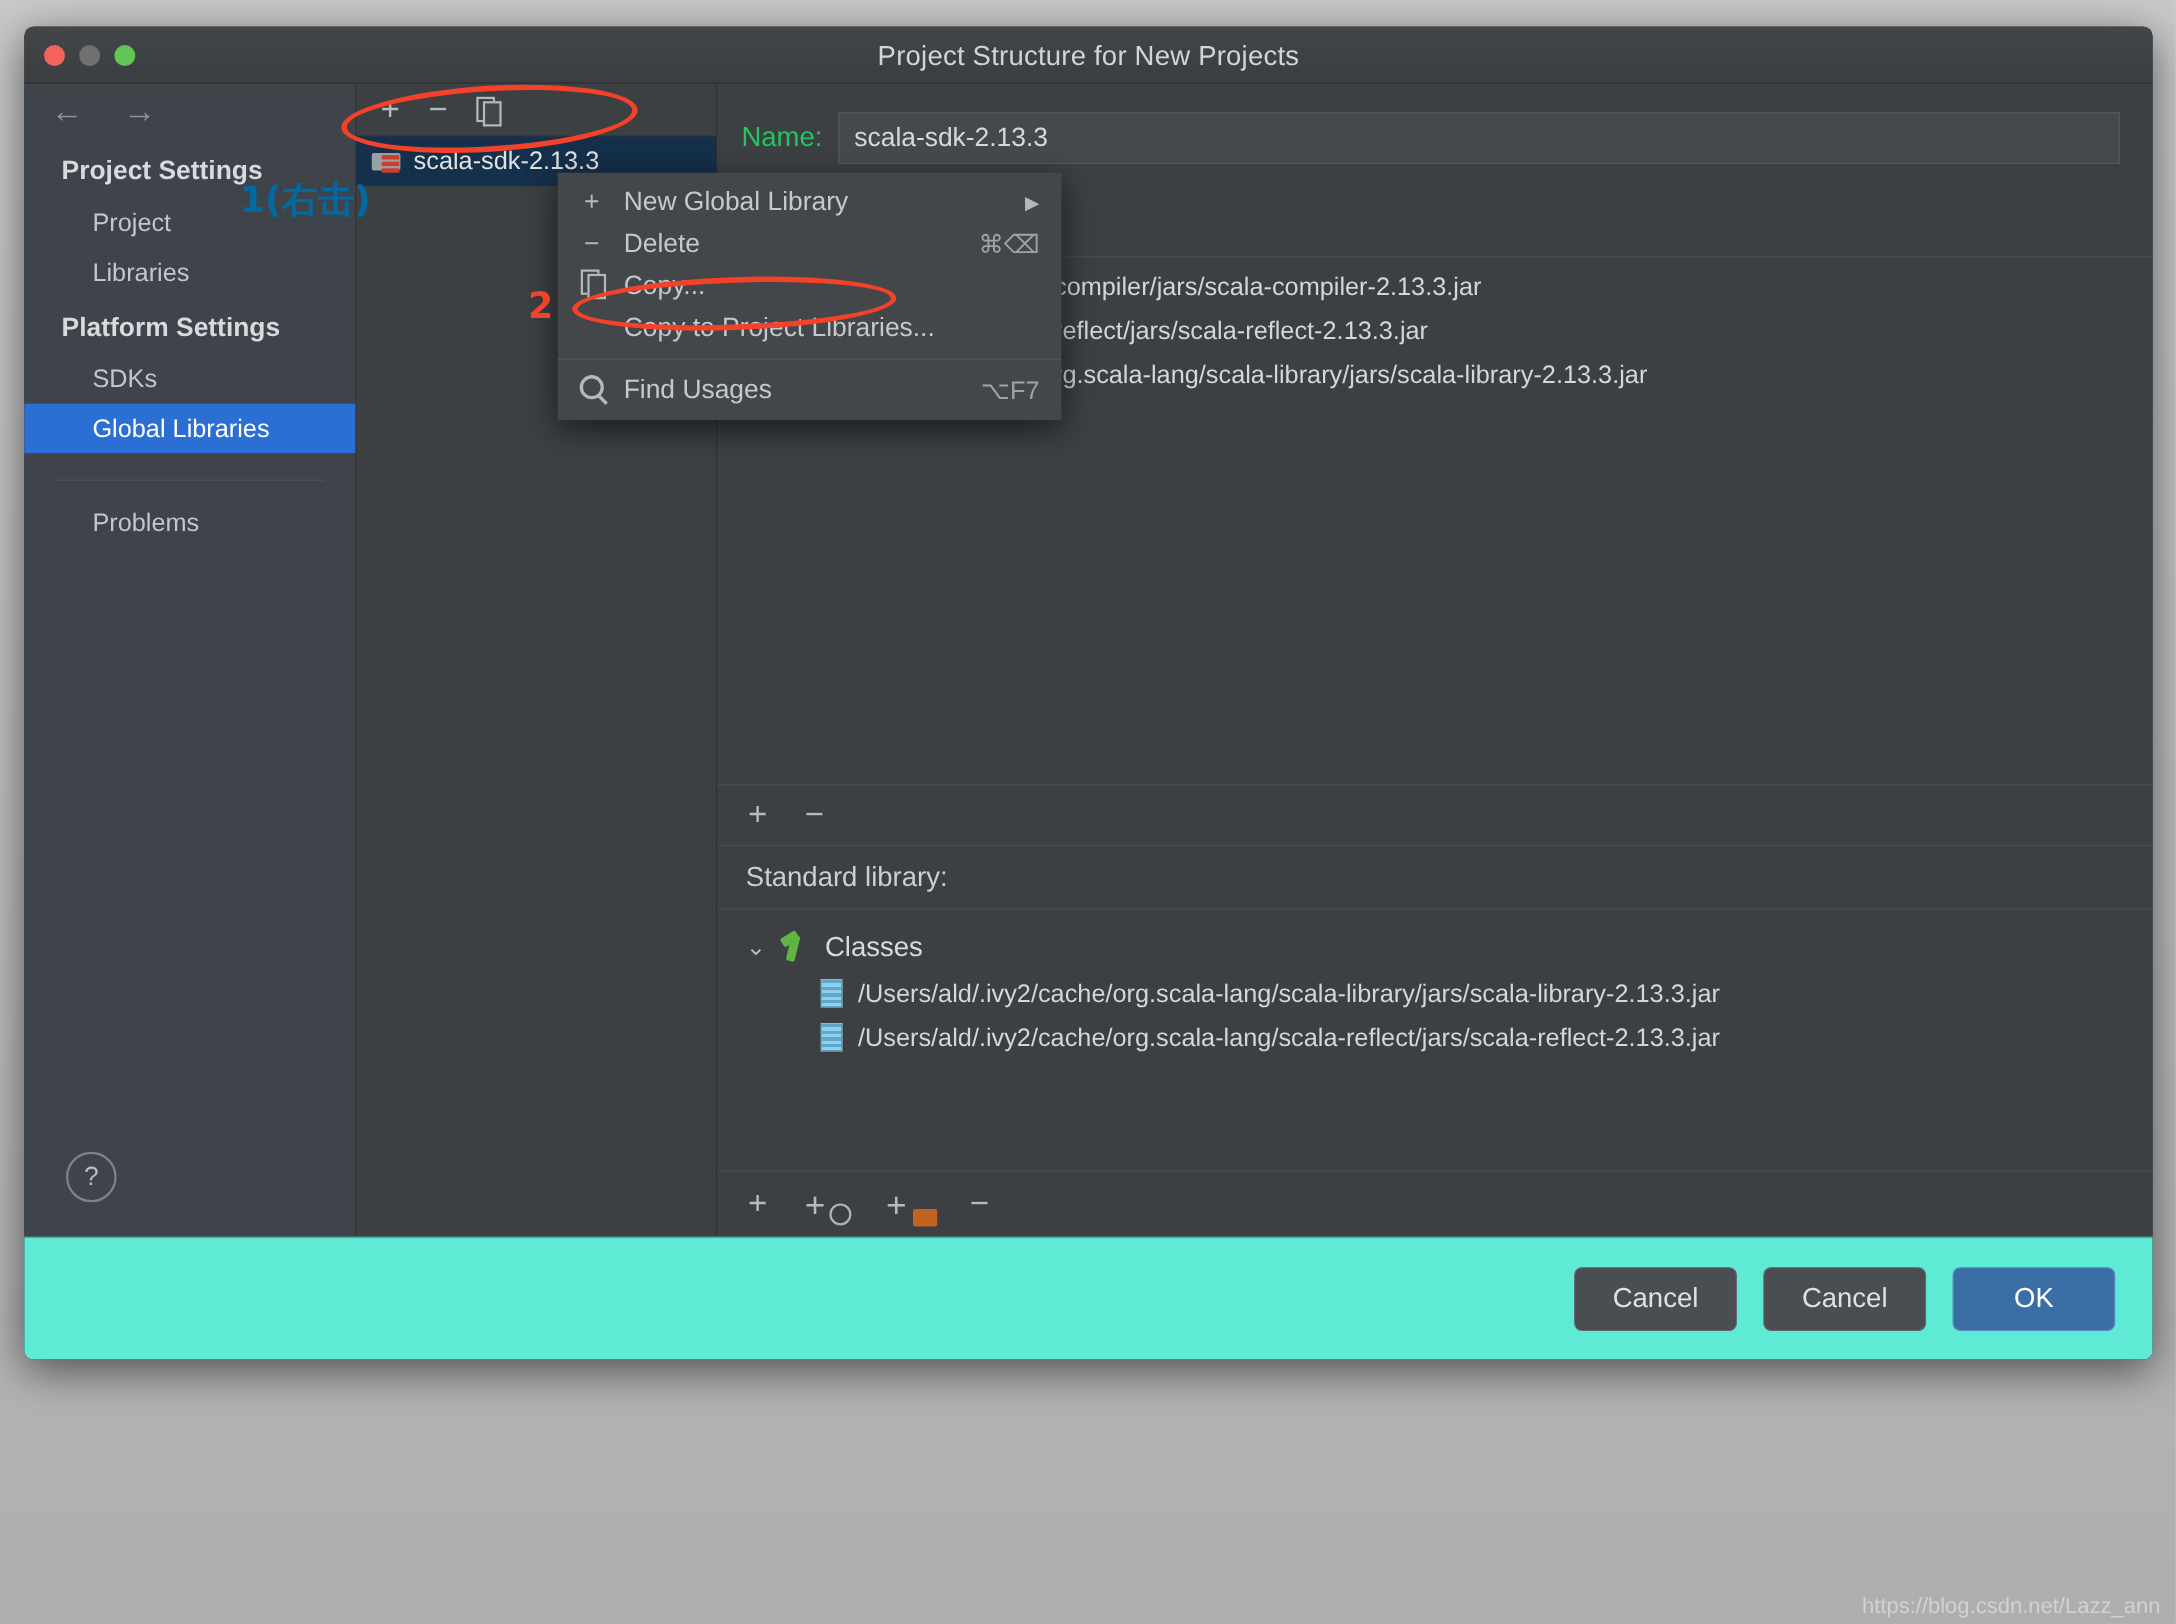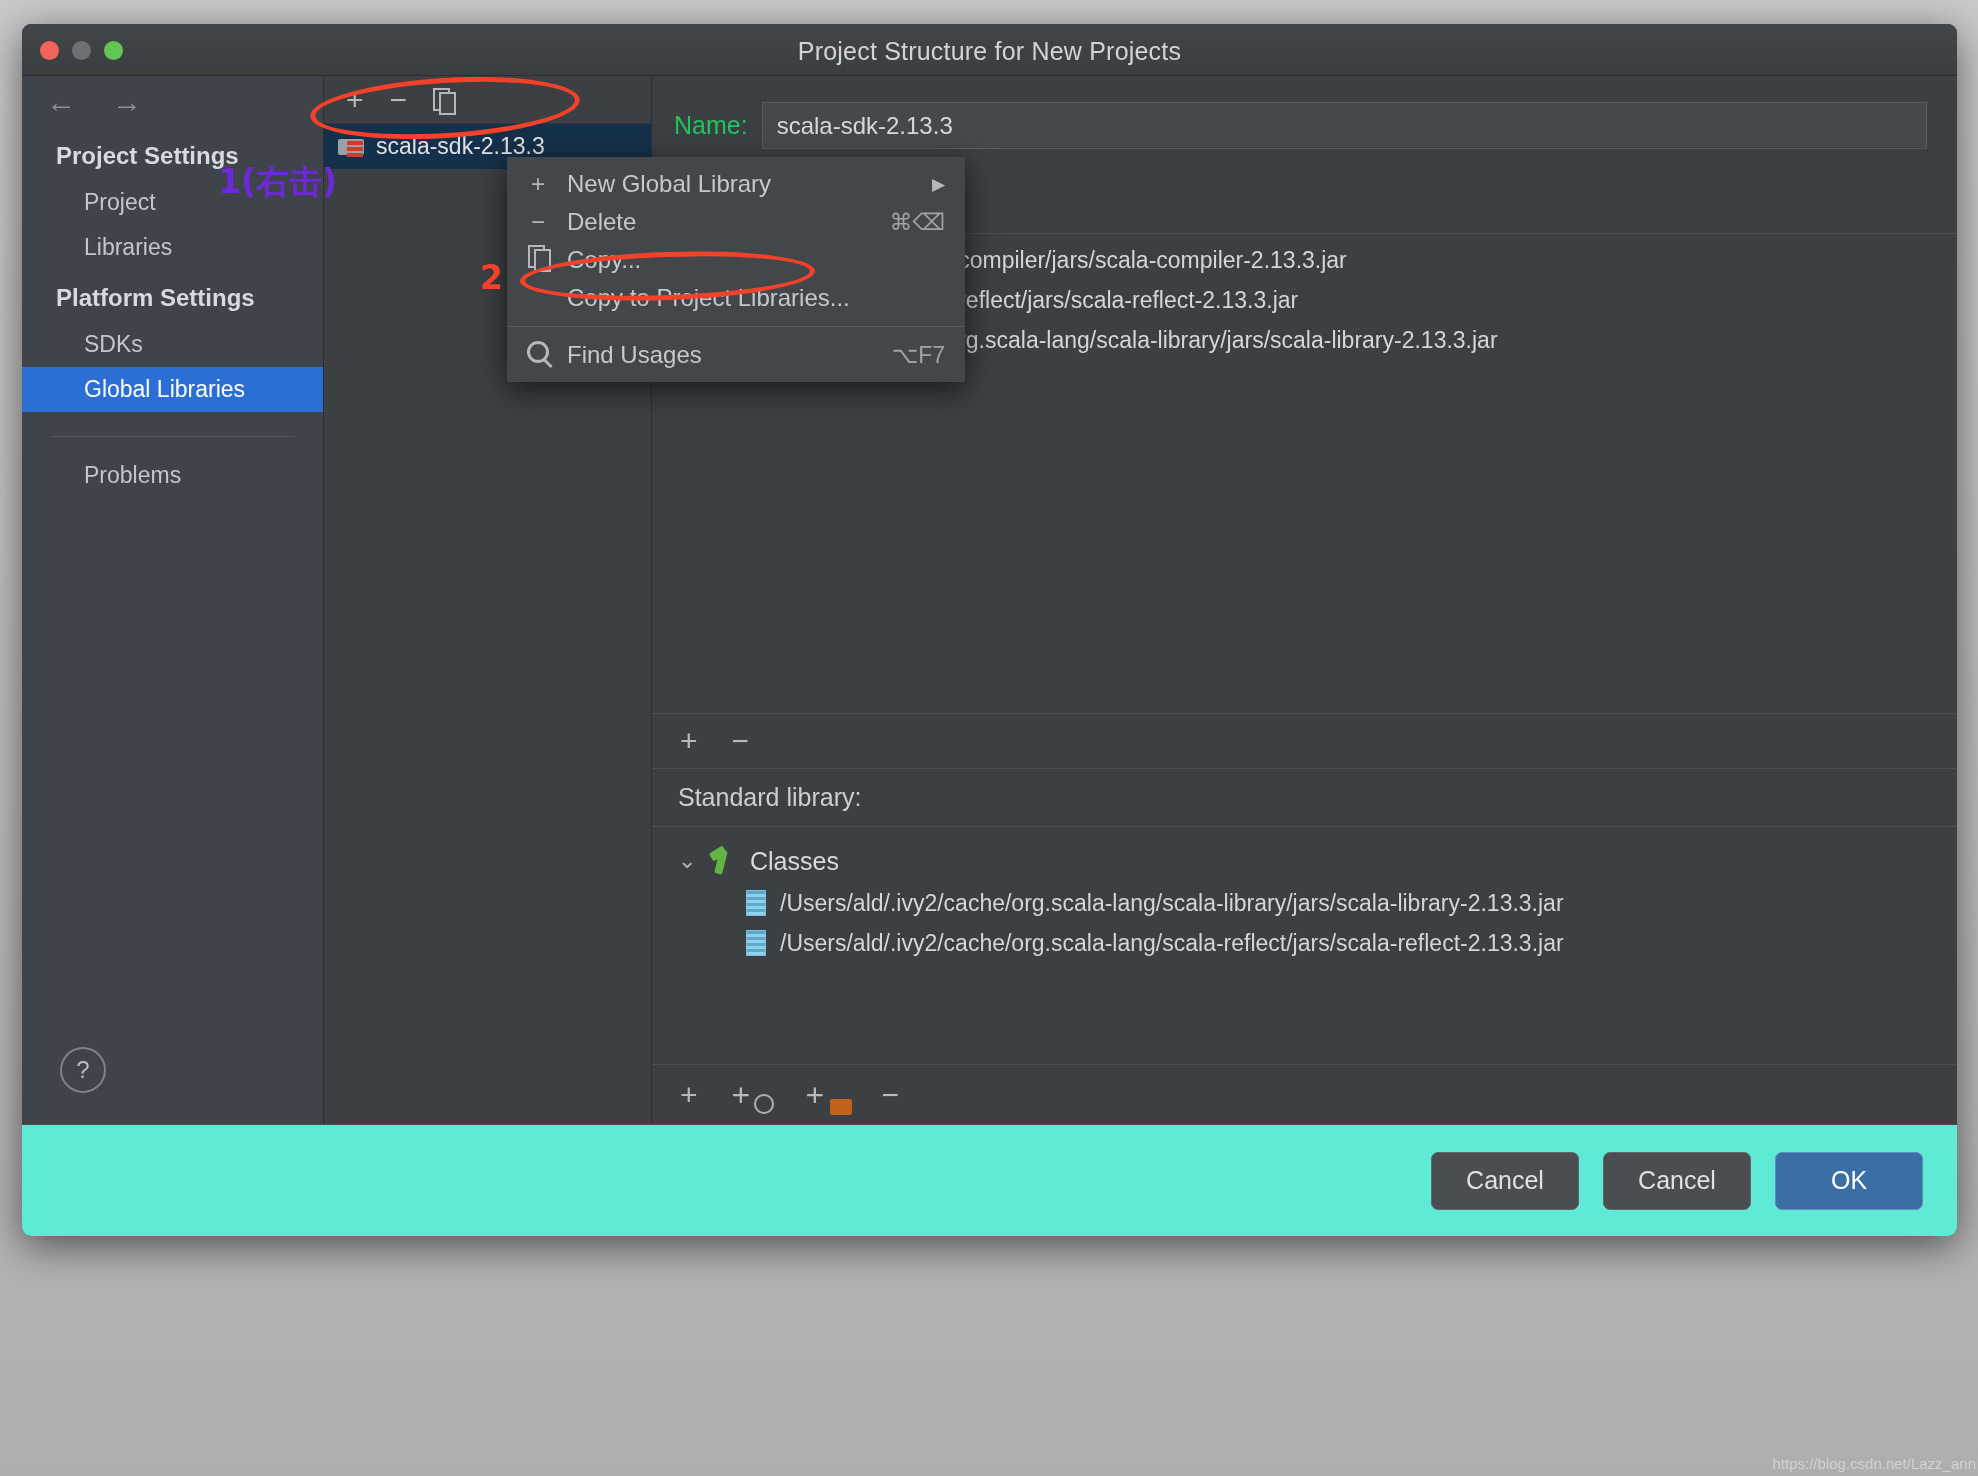--- a/index.html
+++ b/index.html
@@ -254,32 +254,32 @@
     left: 310px; top: 78px; width: 270px; height: 60px;
     border: 5px solid #f4422a; border-radius: 50%;
     transform: rotate(-3.5deg);
   }
   #ellipse2 {
     left: 520px; top: 252px; width: 295px; height: 48px;
     border: 5px solid #f4422a; border-radius: 50%;
     transform: rotate(-2deg);
   }
   #lbl1 {
-    left: 218px; top: 160px; color: #6d28d9;
+    left: 218px; top: 160px; color: #0369a1;
     font-size: 33px; font-weight: bold; font-family: "DejaVu Sans", sans-serif;
   }
   #lbl2 {
     left: 480px; top: 258px; color: #f4422a;
     font-size: 33px; font-weight: bold; font-family: "DejaVu Sans", sans-serif;
   }
 
   
   #watermark {
-    position: absolute; right: 2px; bottom: 4px;
-    color: #d6d8da; font-size: 15px; opacity: .85;
+    position: absolute; right: 14px; bottom: 4px;
+    color: #d6d8da; font-size: 20px; opacity: .85;
     font-family: "Liberation Sans", sans-serif;
     z-index: 70;
   }
 </style>
 </head>
 <body>
 
 <div id="window">
 
   <div id="titlebar">

